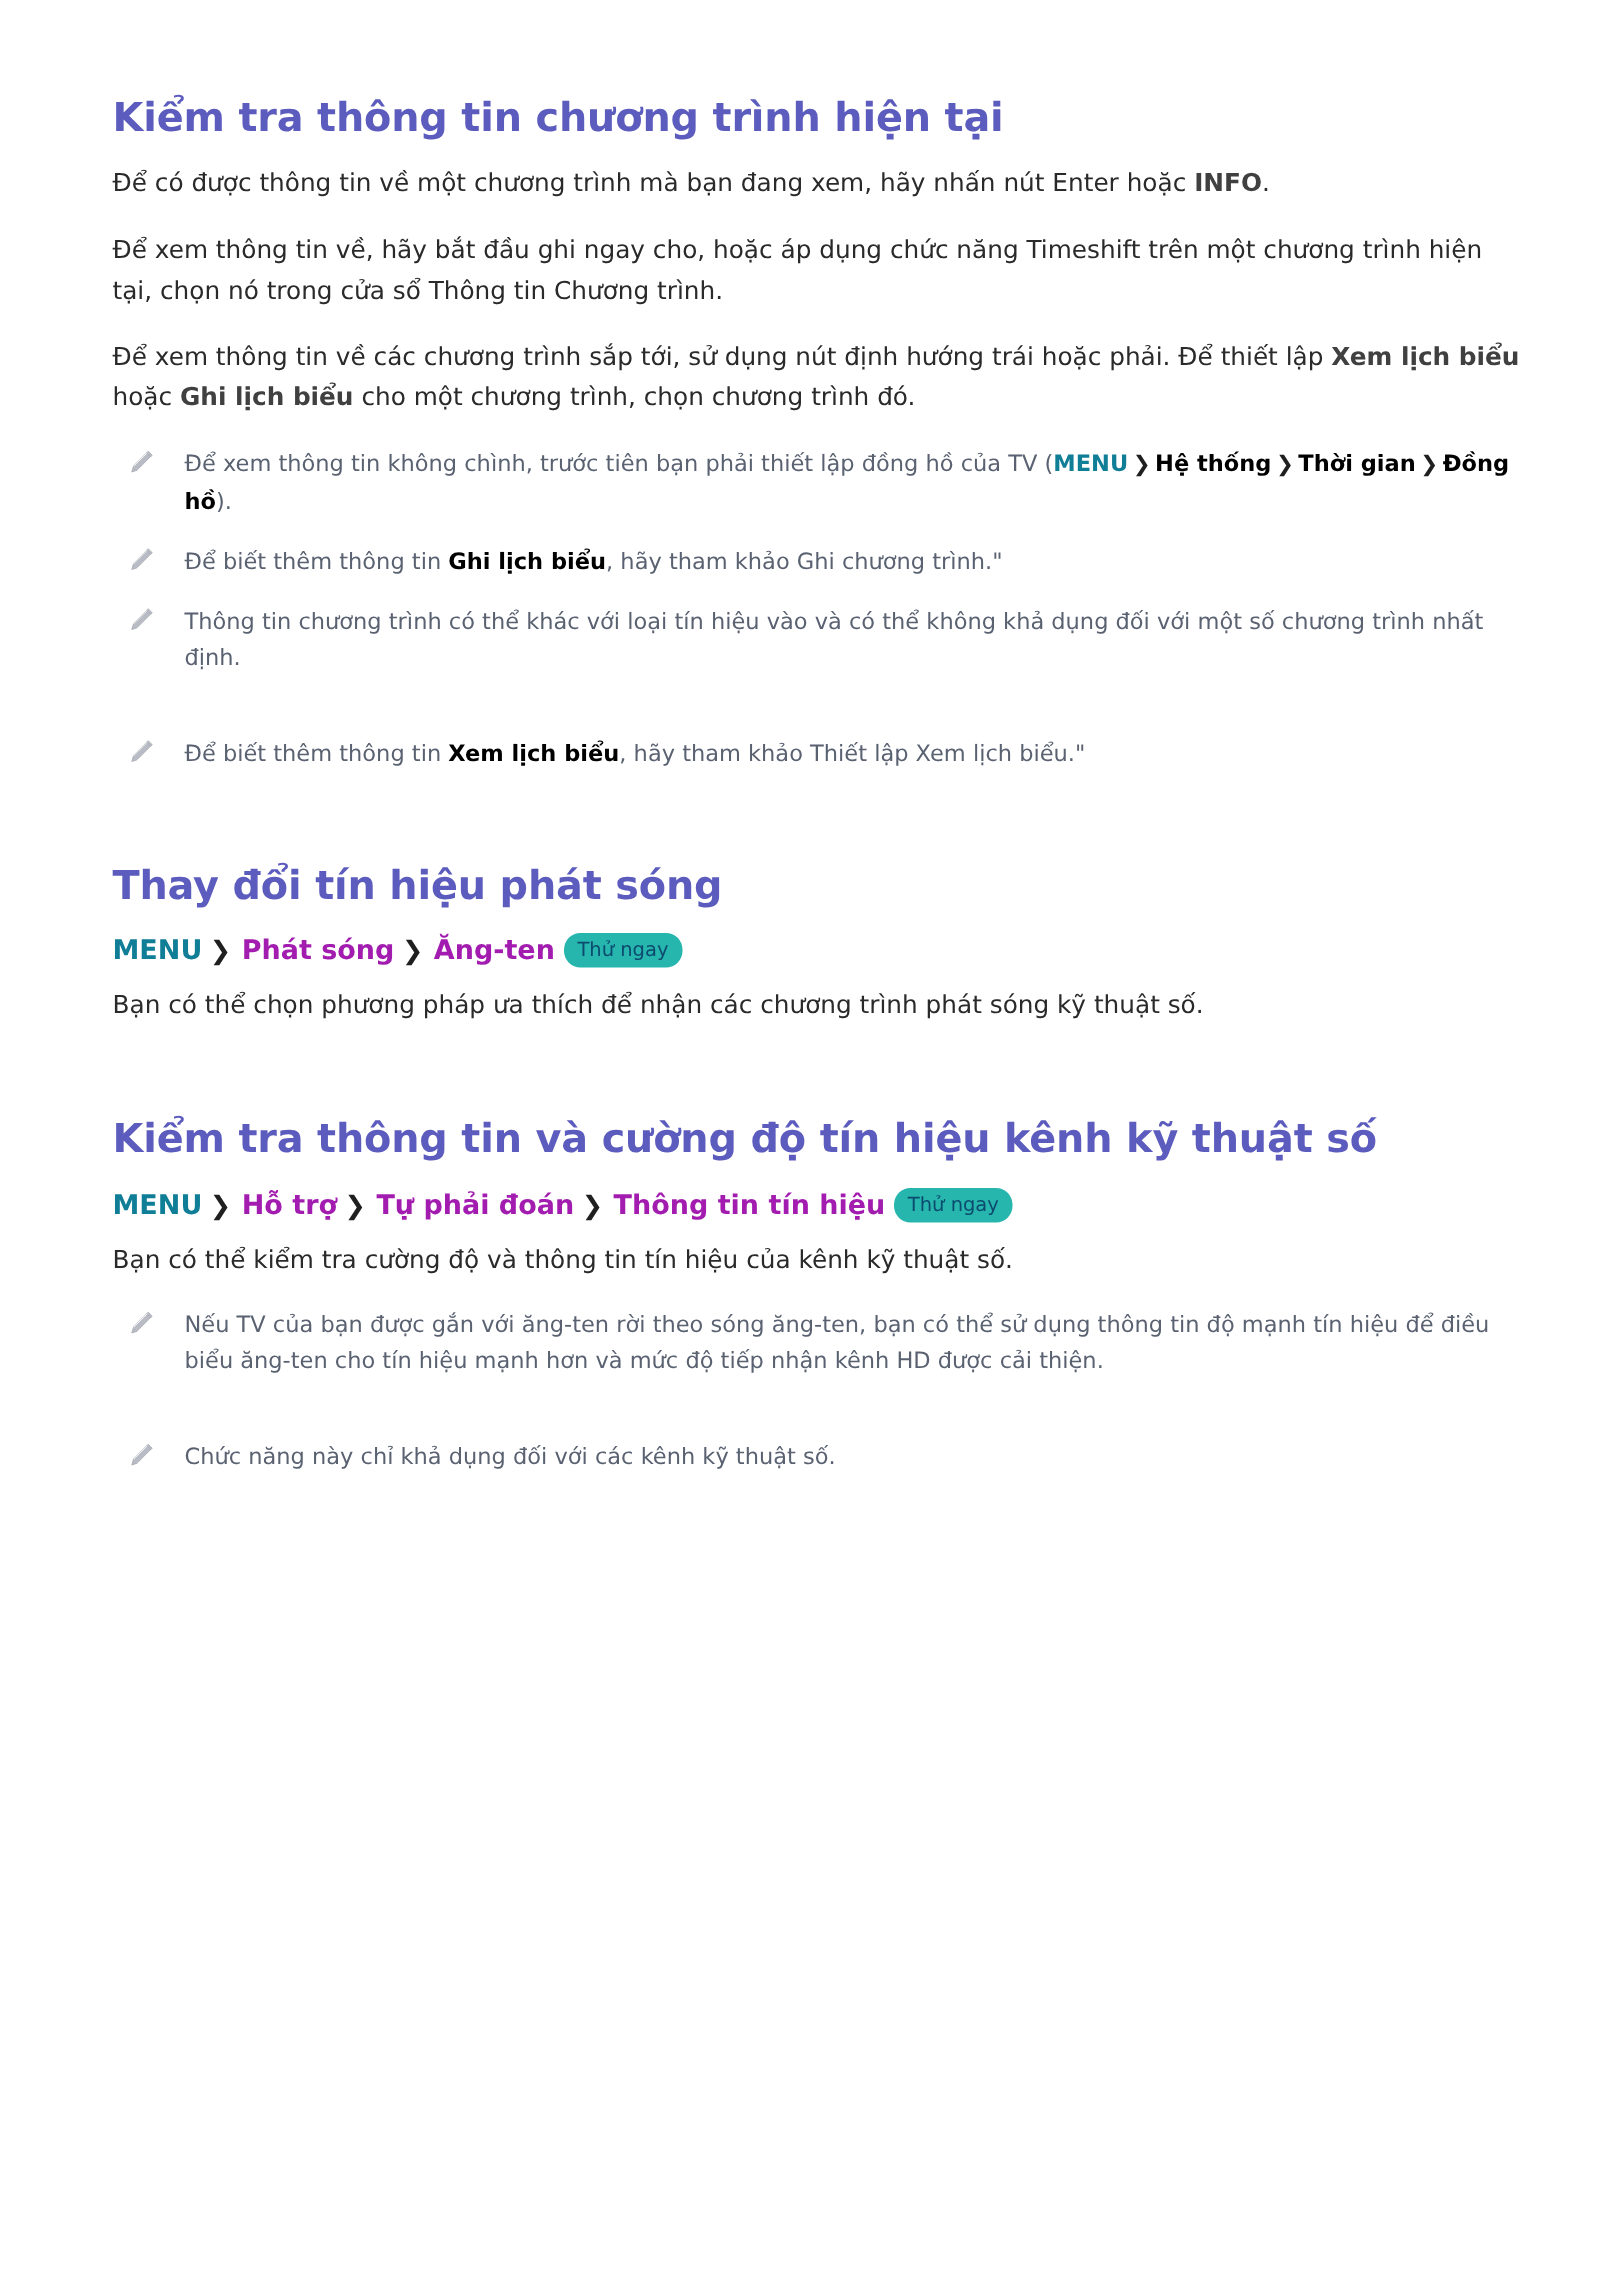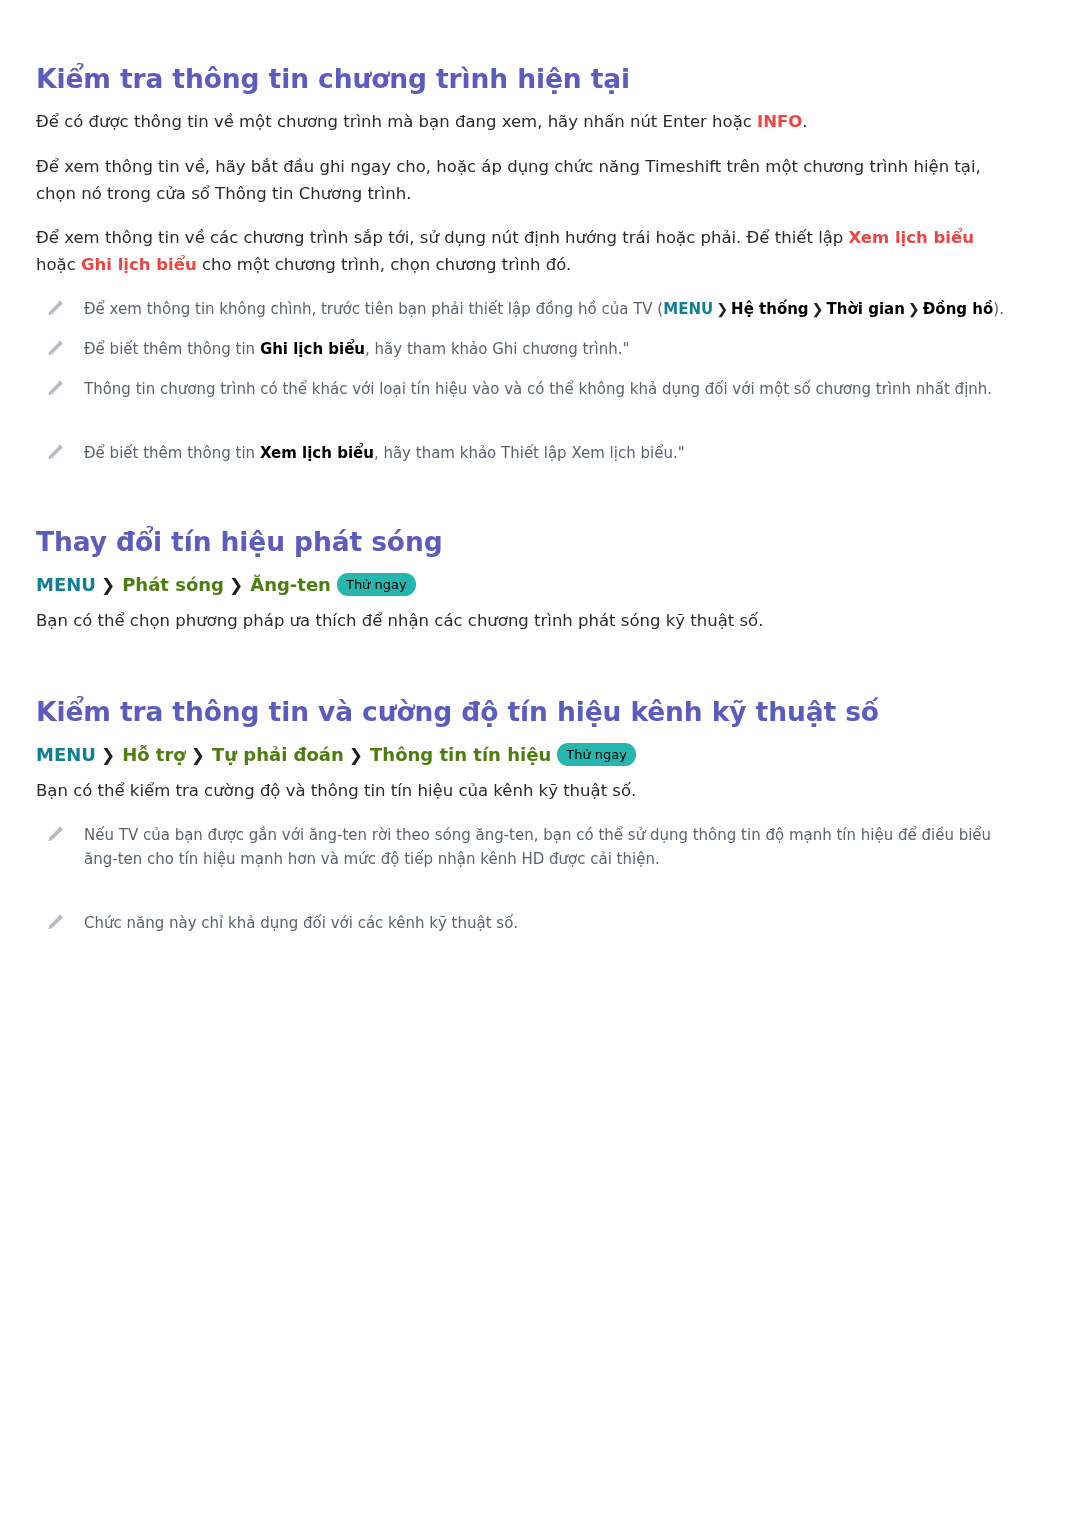--- a/index.html
+++ b/index.html
@@ -12,21 +12,21 @@
     width: 1080px;
     min-height: 1527px;
     font-family: "DejaVu Sans", "Liberation Sans", sans-serif;
     color: #2a2a2a;
     -webkit-font-smoothing: antialiased;
   }
   .page {
     width: 1080px;
     min-height: 1527px;
     box-sizing: border-box;
-    padding: 62px 62px 40px 36px;
+    padding: 62px 62px 40px 75px;
     position: relative;
   }
 
   
   .section {
     margin: 0 0 0 0;
   }
   h1.section-title {
     font-size: 26.5px;
     line-height: 1.25;
@@ -46,21 +46,21 @@
     color: #2a2a2a;
     margin: 0 0 18px 0;
     max-width: 945px;
   }
   p.body-text:last-child {
     margin-bottom: 0;
   }
 
   
   .term {
-    color: #ef4444;
+    color: #404040;
     font-weight: bold;
   }
   .term-teal {
     color: #0f7e96;
     font-weight: bold;
   }
   .chev {
     color: #1f1f1f;
     font-weight: bold;
     padding: 0 3px;
@@ -72,31 +72,31 @@
     font-size: 18px;
     font-weight: bold;
     line-height: 1.45;
     margin: 0 0 10px 0;
     display: block;
   }
   .breadcrumb .crumb-menu {
     color: #0f7e96;
   }
   .breadcrumb .crumb {
-    color: #4d7c0f;
+    color: #a21caf;
   }
   .breadcrumb .crumb-sep {
     color: #1f1f1f;
     padding: 0 7px 0 5px;
     font-size: 17px;
   }
   .badge-try {
     display: inline-block;
     background: #26b6ae;
-    color: #000000;
+    color: #0c4a6e;
     font-size: 13px;
     font-weight: normal;
     line-height: 1;
     padding: 4.5px 9px 5.5px 9px;
     border-radius: 11px;
     vertical-align: 2px;
     margin-left: 6px;
     white-space: nowrap;
   }
 

